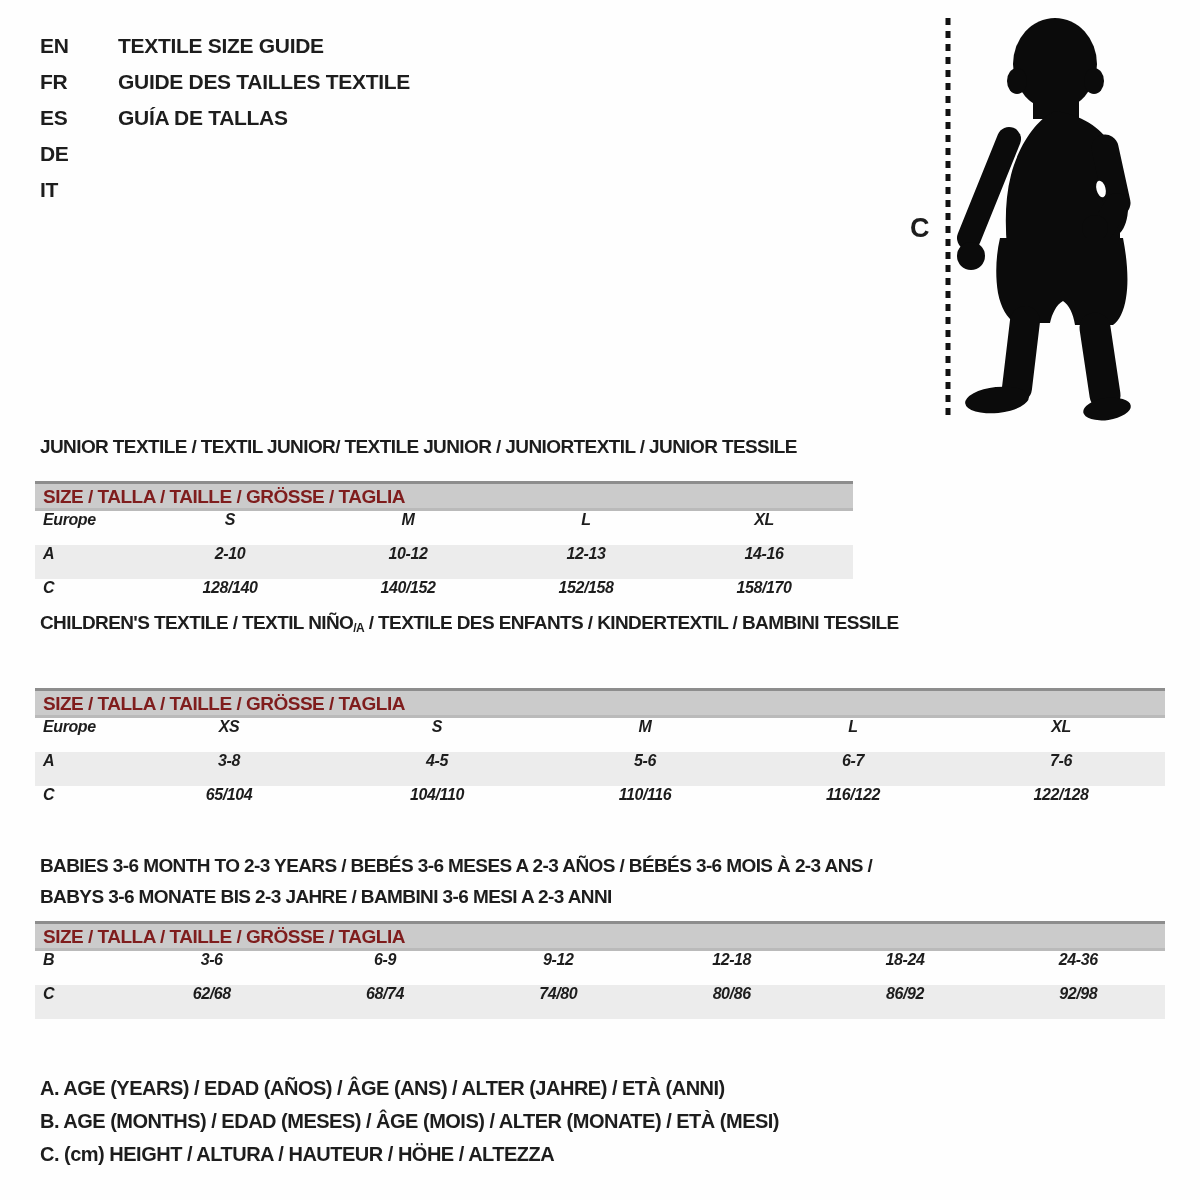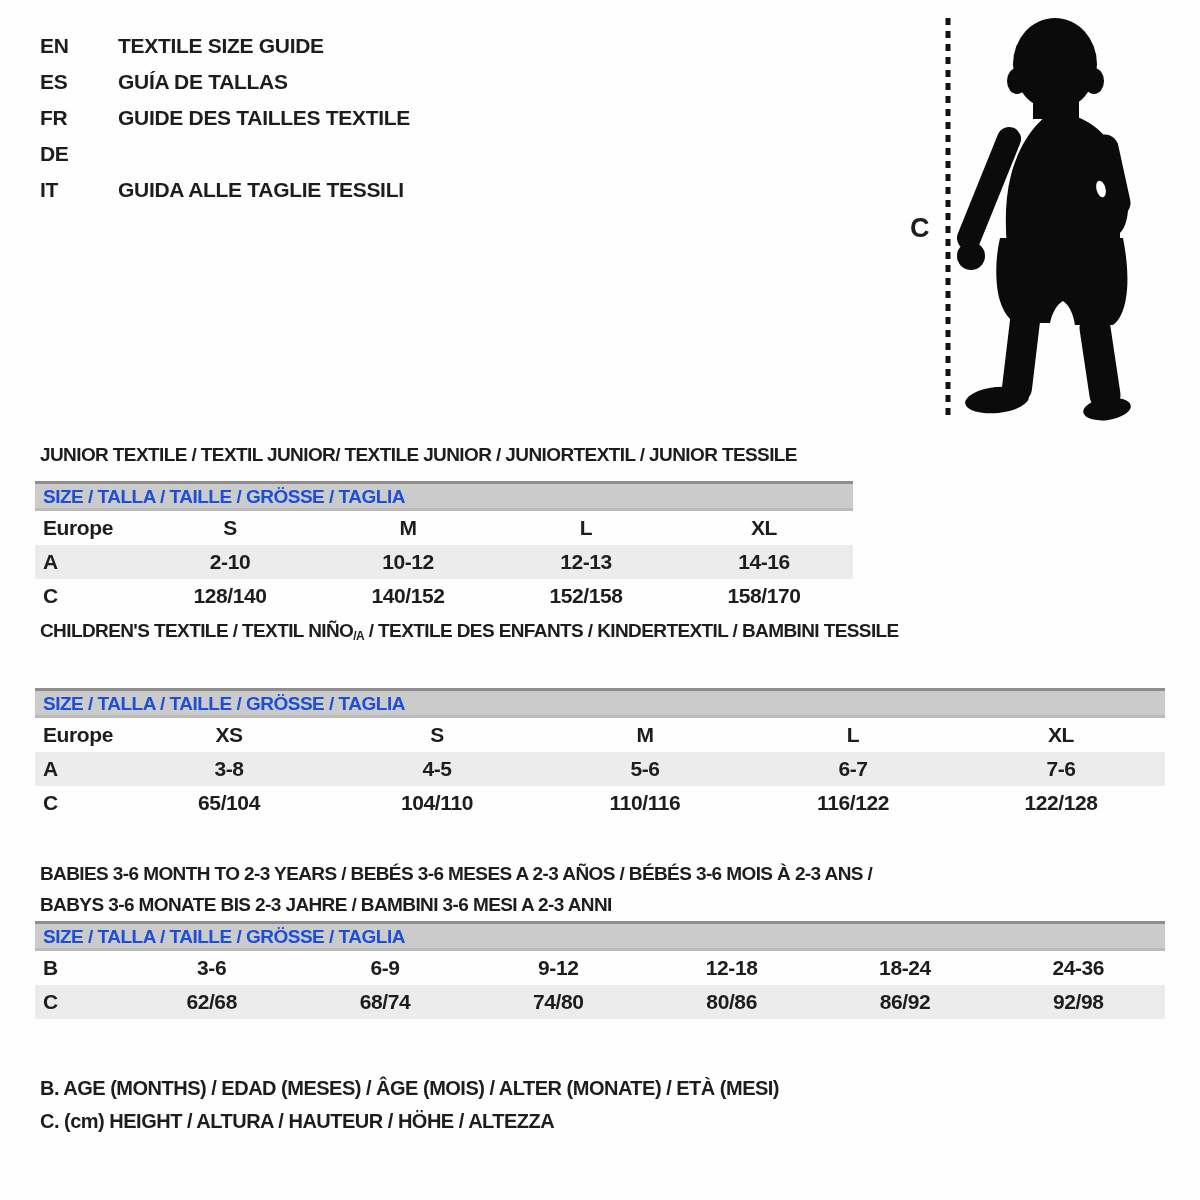--- a/index.html
+++ b/index.html
@@ -14,71 +14,70 @@
   .lang-row { display:flex; align-items:center; height:36px; font-size:21px; letter-spacing:-0.3px; white-space:nowrap; }
   .lang-code { width:78px; }
 
   
   .figure { position:absolute; left:890px; top:13px; width:265px; height:418px; }
   .figure-c { position:absolute; left:20px; top:200px; font-size:27px; }
   .dash-line { position:absolute; left:55px; top:5px; }
   .toddler { position:absolute; left:65px; top:0; }
 
   
-  .section-title { position:absolute; left:40px; font-size:19px; letter-spacing:-0.6px; white-space:nowrap;margin-top:8px; }
+  .section-title { position:absolute; left:40px; font-size:19px; letter-spacing:-0.6px; white-space:nowrap; }
   .title-junior { top:436px; }
   .title-children { top:612px; }
   .title-babies { top:850px; line-height:31px; }
   .sub { font-size:12px; position:relative; top:3px; }
 
   
   .tbl { position:absolute; left:35px; }
   .tbl-junior { top:481px; width:818px; }
   .tbl-children { top:688px; width:1130px; }
   .tbl-babies { top:921px; width:1130px; }
   .tbl-bar {
     box-sizing:border-box; height:30px; background:#cbcbcb;
     border-top:3px solid #8d8d8d; border-bottom:3px solid #bababa;
-    font-size:19px; letter-spacing:-0.5px; color:#1d4ed8;
+    font-size:19px; letter-spacing:-0.5px; color:#7f1d1d;
     padding:2px 0 0 8px; white-space:nowrap; overflow:hidden;
   }
-  .trow { display:flex; align-items:center; height:34px; font-size:21px; letter-spacing:-0.4px; }
+  .trow { display:flex; align-items:flex-start; height:34px; font-size:16px; letter-spacing:-0.4px;font-style:italic; }
   .trow.shade { background:#ececec; }
   .tlabel { padding-left:8px; }
   .tbl-junior .tlabel { width:98px; }
   .tbl-children .tlabel, .tbl-babies .tlabel { width:82px; }
   .tcell { flex:1; text-align:center; }
 
   
   .notes { position:absolute; left:40px; top:1072px; font-size:20px; letter-spacing:-0.5px; line-height:33px; white-space:nowrap; }
 </style>
 </head>
 <body>
 
 <div class="page">
 
   <div class="langs">
     <div class="lang-row">
       <span class="lang-code">EN</span>
       <span class="lang-label">TEXTILE SIZE GUIDE</span>
     </div>
     <div class="lang-row">
+      <span class="lang-code">FR</span>
+      <span class="lang-label">GUIDE DES TAILLES TEXTILE</span>
+    </div>
+    <div class="lang-row">
       <span class="lang-code">ES</span>
       <span class="lang-label">GUÍA DE TALLAS</span>
-    </div>
-    <div class="lang-row">
-      <span class="lang-code">FR</span>
-      <span class="lang-label">GUIDE DES TAILLES TEXTILE</span>
     </div>
     <div class="lang-row">
       <span class="lang-code">DE</span>
     </div>
     <div class="lang-row">
       <span class="lang-code">IT</span>
-      <span class="lang-label">GUIDA ALLE TAGLIE TESSILI</span>
     </div>
   </div>
 
   <div class="figure">
     <span class="figure-c">C</span>
     <svg class="dash-line" width="6" height="402" viewBox="0 0 6 402">
       <line x1="3" y1="0" x2="3" y2="402" stroke="#111111" stroke-width="5" stroke-dasharray="7 6"></line>
     </svg>
     <svg class="toddler" width="185" height="412" viewBox="0 0 185 412">
       <g fill="#0b0b0b" stroke="none">
@@ -179,17 +178,18 @@
       <div class="tcell">62/68</div>
       <div class="tcell">68/74</div>
       <div class="tcell">74/80</div>
       <div class="tcell">80/86</div>
       <div class="tcell">86/92</div>
       <div class="tcell">92/98</div>
     </div>
   </div>
 
   <div class="notes">
+    <div>A. AGE (YEARS) / EDAD (AÑOS) / ÂGE (ANS) / ALTER (JAHRE) / ETÀ (ANNI)</div>
     <div>B. AGE (MONTHS) / EDAD (MESES) / ÂGE (MOIS) / ALTER (MONATE) / ETÀ (MESI)</div>
     <div>C. (cm) HEIGHT / ALTURA / HAUTEUR / HÖHE / ALTEZZA</div>
   </div>
 
 </div>
 
 </body></html>

